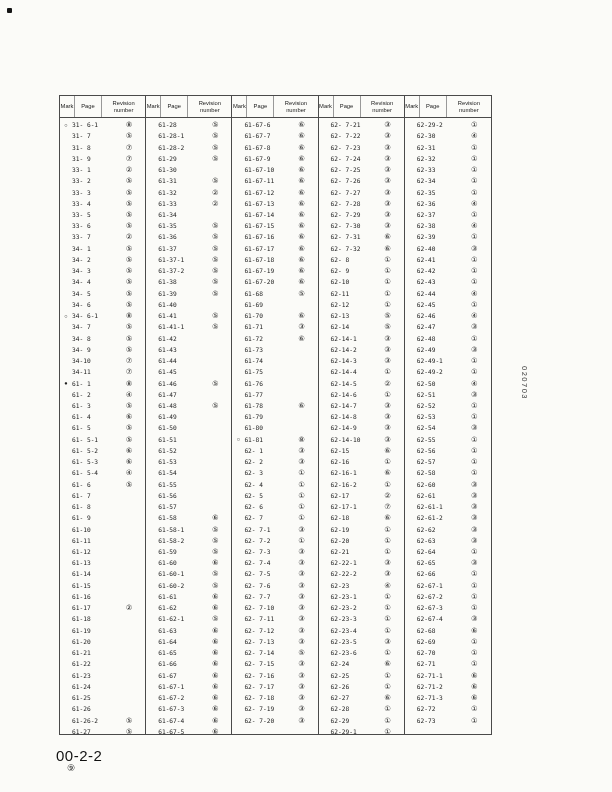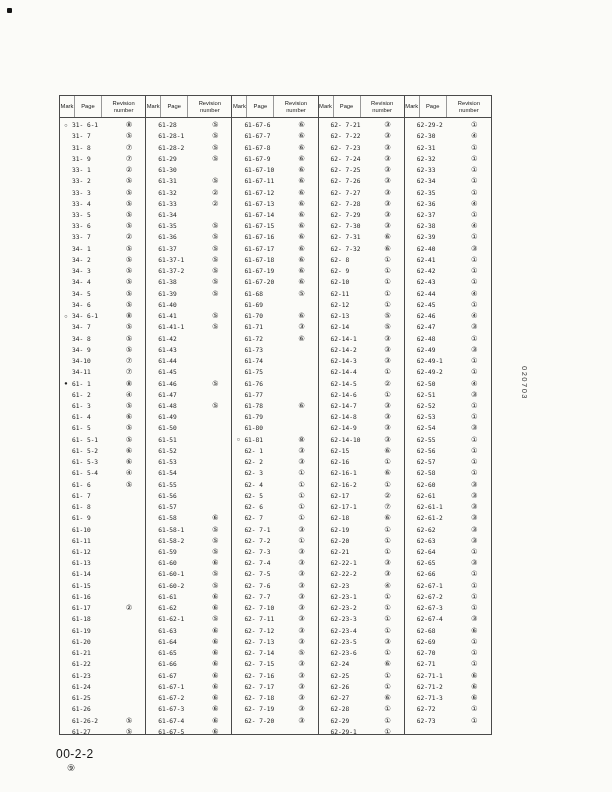--- a/index.html
+++ b/index.html
@@ -50,21 +50,21 @@
     font-size:6.2px;white-space:pre;color:#222;
   }
   .rv{flex:1;text-align:center;font-size:7.4px;color:#222;}
   .side-stamp{
     position:absolute;left:520px;top:366px;
     writing-mode:vertical-rl;
     font-size:7.5px;letter-spacing:1.5px;color:#3a3a3a;
   }
   .footer-num{
     position:absolute;left:56px;top:747px;
-    font-size:12px;letter-spacing:0.5px;color:#111;
+    font-size:15px;letter-spacing:0.5px;color:#111;
   }
   .footer-rev{
     position:absolute;left:67px;top:763px;
     font-size:9px;color:#111;
   }
 </style>
 </head>
 <body>
 
 <div class="page">

